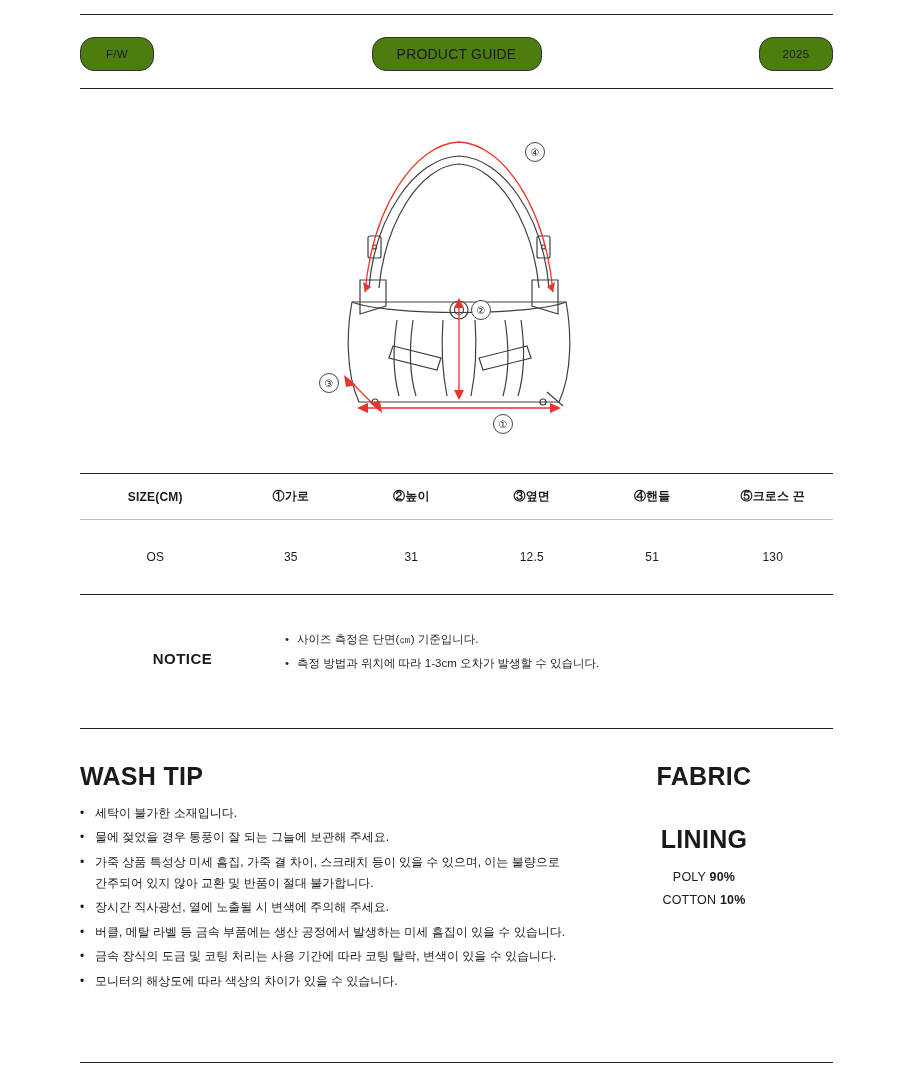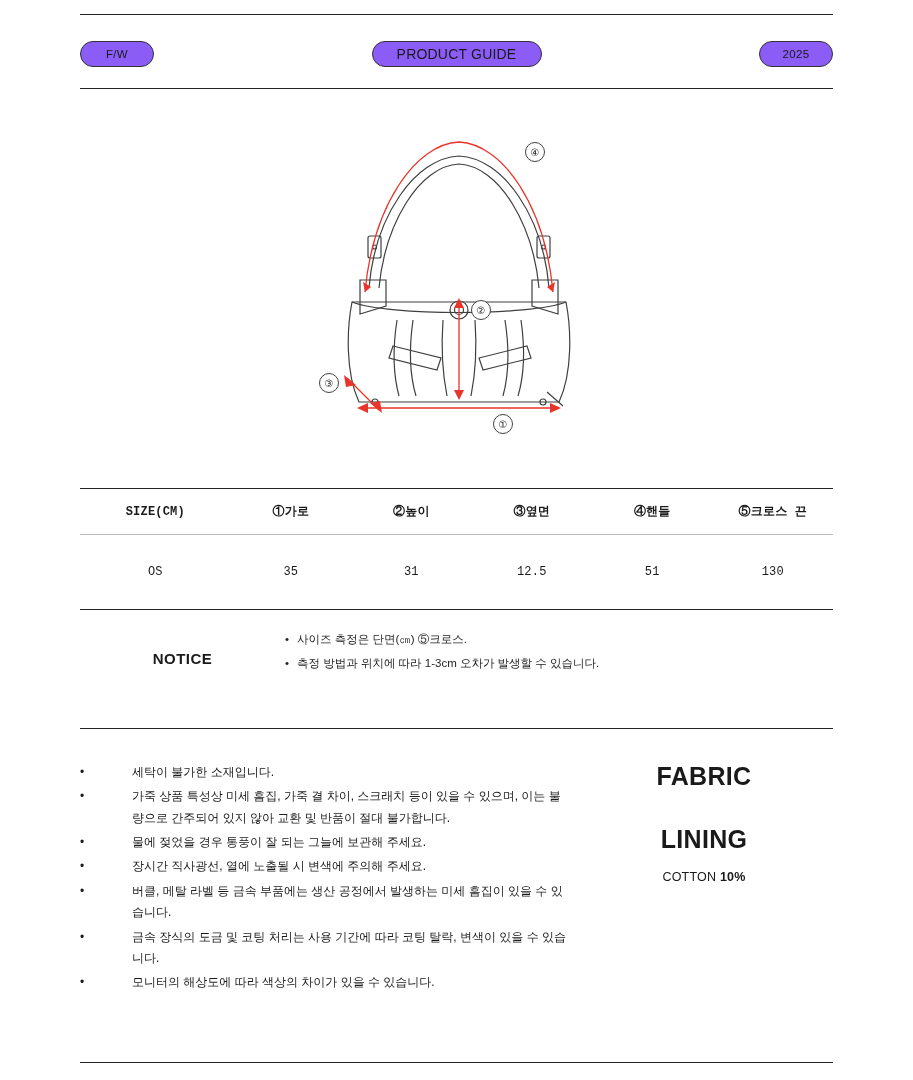--- a/index.html
+++ b/index.html
@@ -44,27 +44,27 @@
     right: 80px;
     top: 40px;
     height: 28px;
     display: flex;
     align-items: center;
     justify-content: space-between;
   }
   .pill {
     border: 1px solid #333;
     border-radius: 14px;
-    height: 26px;
+    height: 34px;
     display: flex;
     align-items: center;
     justify-content: center;
     font-size: 11.5px;
     letter-spacing: 0.3px;
-    background: #8b5cf6;
+    background: #4d7c0f;
   }
   .pill-season { width: 74px; }
   .pill-title  { width: 170px; font-size: 14px; letter-spacing: 0.2px; }
   .pill-year   { width: 74px; }
 
   
   .illustration {
     position: absolute;
     left: 0;
     right: 0;
@@ -72,22 +72,21 @@
     height: 320px;
     display: flex;
     justify-content: center;
   }
 
   
   .size-table {
     position: absolute;
     left: 80px;
     right: 80px;
-    top: 488px;
-    font-family: Liberation Mono, monospace;
+    top: 473px;
   }
   .size-table table {
     width: 100%;
     border-collapse: collapse;
   }
   .size-table thead th {
     font-size: 12px;
     font-weight: bold;
     padding: 14px 0 14px 0;
     text-align: center;
@@ -180,21 +179,20 @@
   }
   .wash-list li:before {
     content: "•";
     position: absolute;
     left: 0;
     top: 0;
   }
   .wash-list li .cont {
     display: block;
     padding-left: 4px;
-    margin-left: 37px;
   }
   .spec-line {
     font-size: 12.5px;
     line-height: 1.85;
     letter-spacing: 0.2px;
   }
   .spec-line b { font-weight: bold; }
   .fabric-block { margin-bottom: 34px; }
 
   .rule-bottom {
@@ -314,39 +312,40 @@
           <td>51</td>
           <td>130</td>
         </tr>
       </tbody>
     </table>
   </div>
 
   <div class="notice">
     <div class="notice-title">NOTICE</div>
     <ul class="notice-list">
-      <li>사이즈 측정은 단면(㎝) ⑤크로스.</li>
+      <li>사이즈 측정은 단면(㎝) 기준입니다.</li>
       <li>측정 방법과 위치에 따라 1-3cm 오차가 발생할 수 있습니다.</li>
     </ul>
   </div>
 
   <div class="rule-notice-bottom"></div>
 
   <div class="bottom">
 
     <div class="col-wash">
+      <h2 class="sect-title">WASH TIP</h2>
       <ul class="wash-list">
         <li>
             <span class="cont">세탁이 불가한 소재입니다.</span>
           </li>
         <li>
+            <span class="cont">물에 젖었을 경우 통풍이 잘 되는 그늘에 보관해 주세요.</span>
+          </li>
+        <li>
             <span class="cont">가죽 상품 특성상 미세 흠집, 가죽 결 차이, 스크래치 등이 있을 수 있으며, 이는 불량으로 간주되어 있지 않아 교환 및 반품이 절대 불가합니다.</span>
-          </li>
-        <li>
-            <span class="cont">물에 젖었을 경우 통풍이 잘 되는 그늘에 보관해 주세요.</span>
           </li>
         <li>
             <span class="cont">장시간 직사광선, 열에 노출될 시 변색에 주의해 주세요.</span>
           </li>
         <li>
             <span class="cont">버클, 메탈 라벨 등 금속 부품에는 생산 공정에서 발생하는 미세 흠집이 있을 수 있습니다.</span>
           </li>
         <li>
             <span class="cont">금속 장식의 도금 및 코팅 처리는 사용 기간에 따라 코팅 탈락, 변색이 있을 수 있습니다.</span>
           </li>
@@ -356,20 +355,24 @@
       </ul>
     </div>
 
     <div class="col-fabric">
       <div class="fabric-block">
         <h2 class="sect-title">FABRIC</h2>
       </div>
 
       <div class="fabric-block">
         <h2 class="sect-title">LINING</h2>
+        <div class="spec-line">
+          <span>POLY</span>
+          <b>90%</b>
+        </div>
         <div class="spec-line">
           <span>COTTON</span>
           <b>10%</b>
         </div>
       </div>
     </div>
 
   </div>
 
   <div class="rule-bottom"></div>

